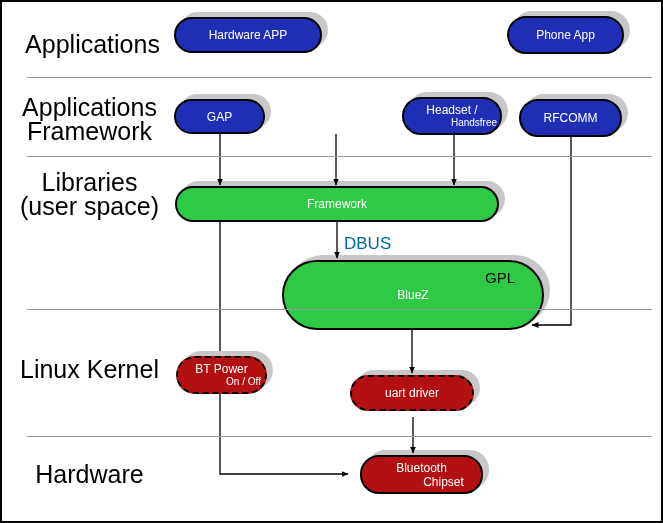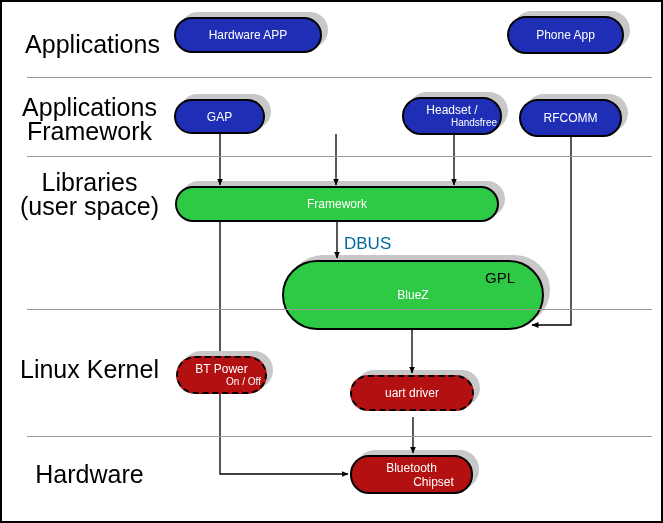--- a/index.html
+++ b/index.html
@@ -71,21 +71,21 @@
   #node-phone-app   {left:505px;top:14px; width:117px;height:38px;border-radius:19px;}
   #node-gap         {left:172px;top:97px; width:91px; height:35px;border-radius:18px;text-align:center;}
   #node-sdp         {left:287px;top:97px; width:95px; height:35px;border-radius:18px;}
   #node-headset     {left:400px;top:95px; width:100px;height:38px;border-radius:19px;}
   #node-rfcomm      {left:517px;top:97px; width:103px;height:38px;border-radius:19px;justify-content:center;}
   #node-framework   {left:173px;top:184px;width:324px;height:36px;border-radius:18px;}
   #node-bluez       {left:280px;top:258px;width:262px;height:70px;border-radius:35px;}
   #node-bt-power    {left:174px;top:354px;width:91px; height:38px;border-radius:19px;}
   #node-bt-power .l2{font-size:10px;}
   #node-uart-driver {left:348px;top:373px;width:124px;height:36px;border-radius:21px;}
-  #node-bt-chipset  {left:348px;top:453px;width:123px;height:39px;border-radius:19px;}
+  #node-bt-chipset  {left:358px;top:453px;width:123px;height:39px;border-radius:19px;}
   #node-bt-chipset .l2{font-size:12px;line-height:14px;}
 
   
   .gpl-badge{
     position:absolute;
     top:9px;right:27px;
     color:#000000;
     font-size:15px;
   }
 

